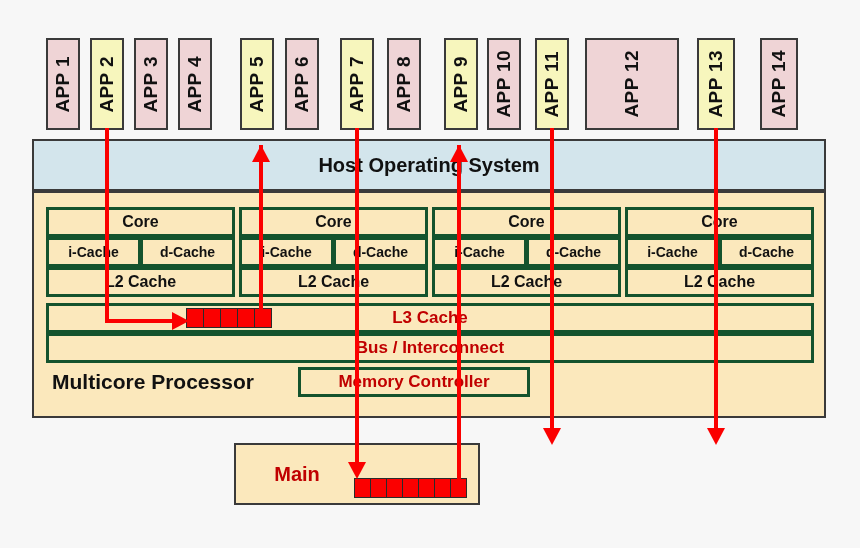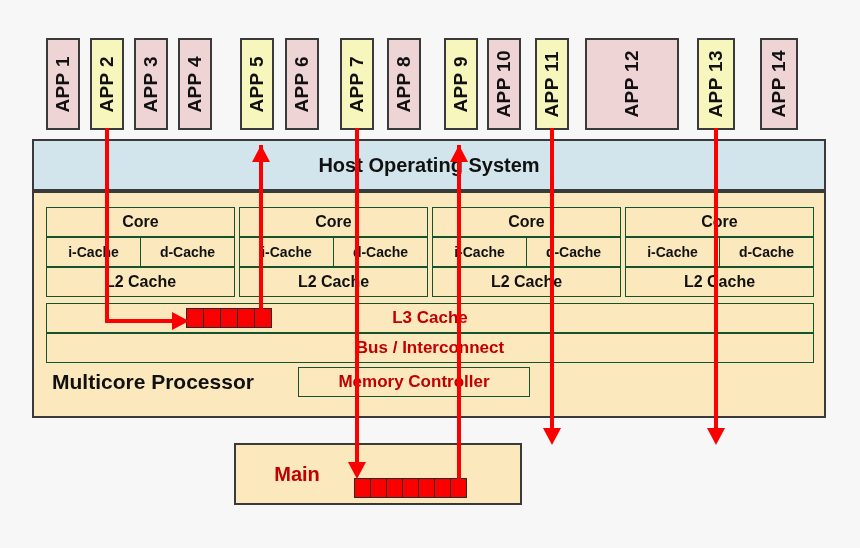--- a/index.html
+++ b/index.html
@@ -51,21 +51,21 @@
   }
 
   
   .processor {
     background: #fbe8bc;
     border: 2px solid #3a3a3a;
   }
   .inner-box {
     position: absolute;
     background: #fbe8bc;
-    border: 1px solid #14532d;
+    border: 3px solid #14532d;
     display: flex;
     align-items: center;
     justify-content: center;
   }
   .cell-text {
     font-weight: bold;
     font-size: 16px;
     color: #111;
     white-space: nowrap;
   }
@@ -276,21 +276,21 @@
 
     <div class="blocks" id="l3-blocks" style="left:152px; top:115px; height:20px;">
         <i style="width: 16px;"></i>
         <i style="width: 16px;"></i>
         <i style="width: 16px;"></i>
         <i style="width: 16px;"></i>
         <i style="width: 16px;"></i>
       </div>
   </div>
 
-  <div class="bottom-box abs" style="left:234px; top:443px; width:288px; height:62px;">
+  <div class="bottom-box abs" style="left:234px; top:443px; width:246px; height:62px;">
     <div class="mm-label">
       <div>Main</div>
     </div>
   </div>
   <div class="blocks" id="mm-blocks" style="left:354px; top:478px; height:20px;">
       <i style="width: 15px;"></i>
       <i style="width: 15px;"></i>
       <i style="width: 15px;"></i>
       <i style="width: 15px;"></i>
       <i style="width: 15px;"></i>

